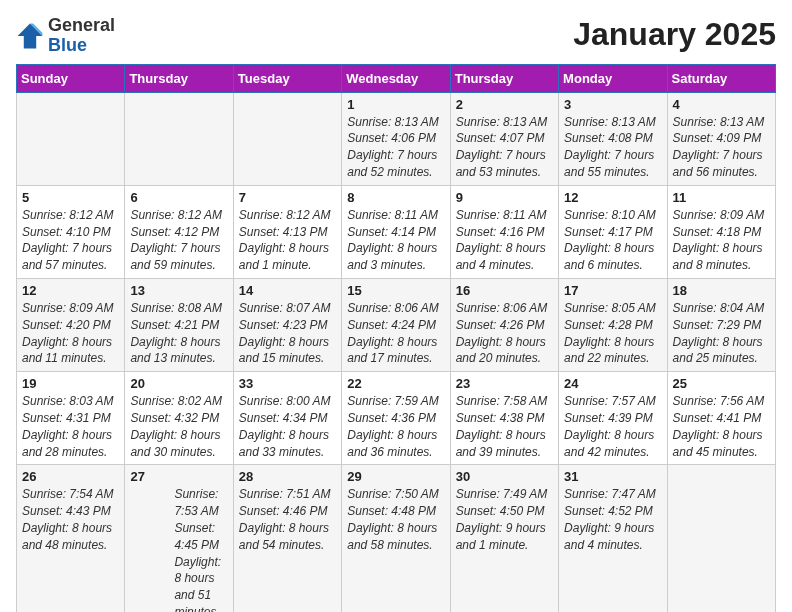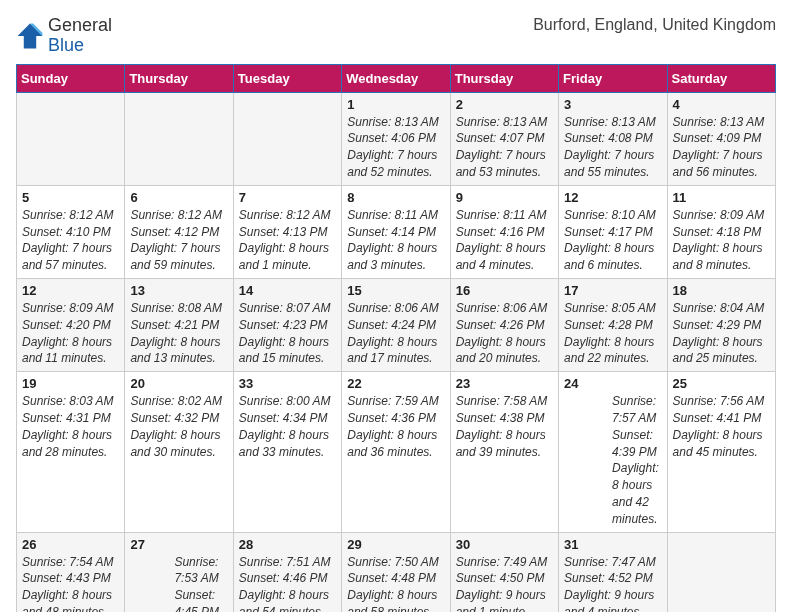--- a/index.html
+++ b/index.html
@@ -16,21 +16,21 @@
       justify-content: space-between;
       margin-bottom: 8px;
     }
     .logo {
       display: flex;
       align-items: center;
       gap: 4px;
     }
     .logo-text {
       font-size: 18px;
-      font-weight: normal;
+      font-weight: bold;
       line-height: 1.1;
     }
     .logo-text span.general { color: #333; }
     .logo-text span.blue { color: #1a5fa8; text-align: right; }
     .logo-icon {
       width: 28px;
       height: 28px;
     }
     .title-block {
       text-align: right;
@@ -44,21 +44,21 @@
       font-size: 16px;
       font-weight: normal;
       color: #444;
     }
     table {
       width: 100%;
       border-collapse: collapse;
       font-size: 11px;
     }
     thead tr {
-      background-color: #be185d;
+      background-color: #a21caf;
       color: #fff;
     }
     thead th {
       padding: 6px 4px;
       text-align: left;
       font-size: 13px;
       font-weight: 600;
       border: 1px solid #2971b8;
     }
     tbody td {
@@ -98,33 +98,33 @@
     <svg class="logo-icon" viewBox="0 0 36 36">
       <polygon points="18,2 34,18 26,18 26,34 10,34 10,18 2,18" fill="#1a5fa8"></polygon>
       <polygon points="22,2 34,14 34,18 18,2" fill="#4db0e8"></polygon>
     </svg>
     <div class="logo-text">
       <div><span class="general">General</span></div>
       <div><span class="blue">Blue</span></div>
     </div>
   </div>
   <div class="title-block">
-    <h2>Burford, England, United Kingdom</h2>
+    <h1>January 2025</h1>
   </div>
 </div>
 
 <table>
   <thead>
     <tr>
     <th>Sunday</th>
         <th>Thursday</th>
         <th>Tuesday</th>
         <th>Wednesday</th>
         <th>Thursday</th>
-        <th>Friday</th>
+        <th>Monday</th>
         <th>Saturday</th>
       </tr>
   </thead>
   <tbody id="calendar-body">
   <tr>
         <td class="empty-cell"></td>
         <td class="empty-cell"></td>
         <td class="empty-cell"></td>
         <td>
           <span class="day-number">1</span>
@@ -228,21 +228,21 @@
         </td>
         <td>
           <span class="day-number">17</span>
           <div class="day-info" style="white-space: pre-line;">Sunrise: 8:05 AM
 Sunset: 4:28 PM
 Daylight: 8 hours and 22 minutes.</div>
         </td>
         <td>
           <span class="day-number">18</span>
           <div class="day-info" style="white-space: pre-line;">Sunrise: 8:04 AM
-Sunset: 4:29 PM
+Sunset: 7:29 PM
 Daylight: 8 hours and 25 minutes.</div>
         </td>
       </tr>
       <tr>
         <td>
           <span class="day-number">19</span>
           <div class="day-info" style="white-space: pre-line;">Sunrise: 8:03 AM
 Sunset: 4:31 PM
 Daylight: 8 hours and 28 minutes.</div>
         </td>
@@ -265,21 +265,21 @@
 Daylight: 8 hours and 36 minutes.</div>
         </td>
         <td>
           <span class="day-number">23</span>
           <div class="day-info" style="white-space: pre-line;">Sunrise: 7:58 AM
 Sunset: 4:38 PM
 Daylight: 8 hours and 39 minutes.</div>
         </td>
         <td>
           <span class="day-number">24</span>
-          <div class="day-info" style="white-space: pre-line; margin-left: 48px;">Sunrise: 7:57 AM
+          <div class="day-info" style="white-space: pre-line;">Sunrise: 7:57 AM
 Sunset: 4:39 PM
 Daylight: 8 hours and 42 minutes.</div>
         </td>
         <td>
           <span class="day-number">25</span>
           <div class="day-info" style="white-space: pre-line;">Sunrise: 7:56 AM
 Sunset: 4:41 PM
 Daylight: 8 hours and 45 minutes.</div>
         </td>
       </tr>

